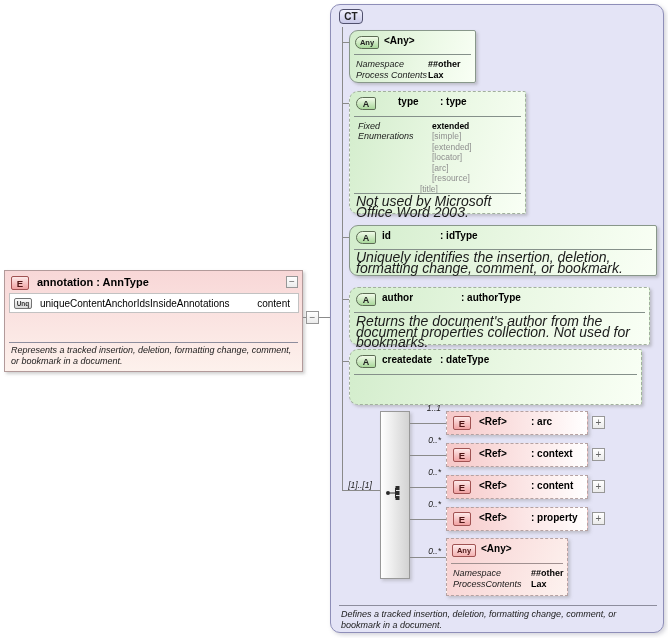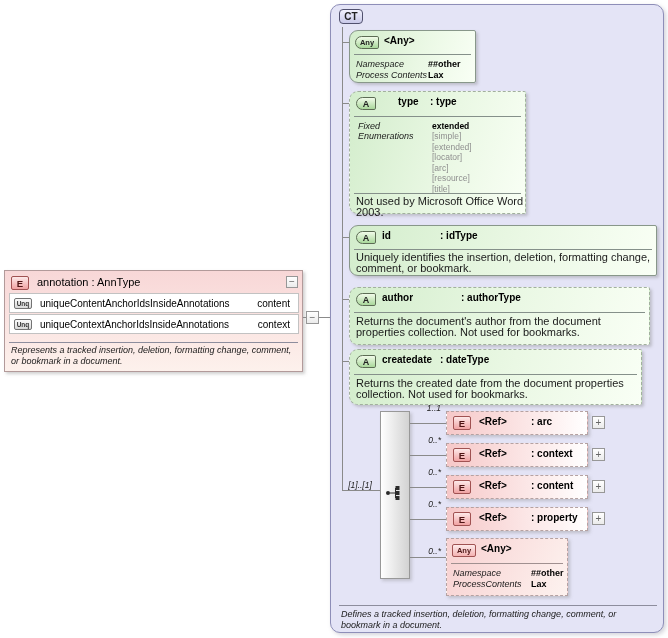--- a/index.html
+++ b/index.html
@@ -48,21 +48,21 @@
   }
   .anybottom {
     background:linear-gradient(115deg,#f8d1d1 0%,#fdf2ef 100%);
     border:1px dashed #b5a2a2;
   }
   .node-title { position:absolute; top:4px; font-weight:bold; font-size:10px; color:#000; white-space:nowrap; }
   .node-sep { position:absolute; left:4px; right:4px; height:1px; background:#85908a; }
   .refbox .node-sep, .anybottom .node-sep { background:#a09090; }
   .prop-name { position:absolute; font-style:italic; font-size:9px; color:#1a1a1a; white-space:nowrap; }
   .prop-val  { position:absolute; font-weight:bold; font-size:9px; color:#000; white-space:nowrap; }
-  .desc { position:absolute; font-size:11px; line-height:10.5px; color:#1a1a1a; }
+  .desc { position:absolute; font-style:italic; font-size:14px; line-height:10.5px; color:#1a1a1a; }
   .enum { position:absolute; font-size:8.5px; color:#8f8f8f; white-space:nowrap; }
 
   .badge-a {
     width:20px; height:13px; font-size:9px;
     background:linear-gradient(#f1fbe9,#a9d89b);
     border:1px solid #5c6c54; border-radius:7px 2px 2px 7px;
   }
   .badge-any-green {
     width:24px; height:13px; font-size:7.5px;
     background:linear-gradient(#f1fbe9,#a9d89b);
@@ -104,21 +104,21 @@
     font-size:10px; line-height:10px; color:#666;
   }
 
   
   .elem-box {
     position:absolute; left:4px; top:270px; width:299px; height:102px;
     background:linear-gradient(#f8d7d7,#fdf1ec);
     border:1px solid #b29a9a;
     box-shadow:2px 2px 3px rgba(120,120,120,.35);
   }
-  .elem-title { position:absolute; left:32px; top:5px; font-weight:normal; font-size:11px; color:#000; white-space:nowrap; }
+  .elem-title { position:absolute; left:32px; top:5px; font-weight:bold; font-size:11px; color:#000; white-space:nowrap; }
   .constraint-row {
     position:absolute; left:4px; width:290px; height:20px;
     background:#ffffff; border:1px solid #c2c2c2;
   }
   .constraint-name { position:absolute; left:30px; top:4px; font-size:10px; color:#000; white-space:nowrap; }
   .constraint-field { position:absolute; right:8px; top:4px; font-size:10px; color:#000; }
 
   .footer-sep { position:absolute; height:1px; background:#8d8d9d; }
   .footer-text { position:absolute; font-style:italic; font-size:9px; line-height:10.5px; color:#1a1a1a; }
 </style>
@@ -127,25 +127,20 @@
 
 <div class="elem-box">
   <span class="badge badge-e" style="left:6px; top:5px;">E</span>
   <span class="elem-title">annotation : AnnType</span>
   <span class="toggle-btn" style="left:281px; top:5px; width:12px; height:12px;">−</span>
 
   <div class="constraint-row" style="top:22px;">
     <span class="badge badge-unq" style="left:4px; top:4px;">Unq</span>
     <span class="constraint-name">uniqueContentAnchorIdsInsideAnnotations</span>
     <span class="constraint-field">content</span>
-  </div>
-  <div class="constraint-row" style="top:43px;">
-    <span class="badge badge-unq" style="left:4px; top:4px;">Unq</span>
-    <span class="constraint-name">uniqueContextAnchorIdsInsideAnnotations</span>
-    <span class="constraint-field">context</span>
   </div>
 
   <div class="footer-sep" style="left:4px; right:4px; top:71px;"></div>
   <div class="footer-text" style="left:6px; top:74px; width:288px;">Represents a tracked insertion, deletion, formatting change, comment, or bookmark in a document.</div>
 </div>
 
 <div class="hline" style="left:303px; top:317px; width:27px;"></div>
 <span class="toggle-btn" style="left:306px; top:311px;">−</span>
 
 <div class="ct-container">
@@ -166,31 +161,31 @@
     <div class="node-sep" style="top:23px;"></div>
     <span class="prop-name" style="left:6px; top:28px;">Namespace</span>
     <span class="prop-val" style="left:78px; top:28px;">##other</span>
     <span class="prop-name" style="left:6px; top:39px;">Process Contents</span>
     <span class="prop-val" style="left:78px; top:39px;">Lax</span>
   </div>
 
   <div class="node green dashed" style="left:18px; top:86px; width:177px; height:123px;">
     <span class="badge badge-a" style="left:6px; top:5px;">A</span>
     <span class="node-title" style="left:32px;padding-left:16px;">type</span>
-    <span class="node-title" style="left:80px;">: type</span>
+    <span class="node-title" style="left:90px;">: type</span>
     <div class="node-sep" style="top:24px;"></div>
     <span class="prop-name" style="left:8px; top:29px;">Fixed</span>
     <span class="prop-val" style="left:82px; top:29px; font-size:8.5px;">extended</span>
     <span class="prop-name" style="left:8px; top:39px;">Enumerations</span>
     <span class="enum" style="left:82px; top:39px;">[simple]</span>
     <span class="enum" style="left:82px; top:49.5px;">[extended]</span>
     <span class="enum" style="left:82px; top:60px;">[locator]</span>
     <span class="enum" style="left:82px; top:70.5px;">[arc]</span>
     <span class="enum" style="left:82px; top:81px;">[resource]</span>
-    <span class="enum" style="left:82px; top:91.5px;">[title]</span>
+    <span class="enum" style="left:70px; top:91.5px;">[title]</span>
     <div class="node-sep" style="top:101px;"></div>
     <div class="desc" style="left:6px; top:104px; width:168px;">Not used by Microsoft Office Word 2003.</div>
   </div>
 
   <div class="node green" style="left:18px; top:220px; width:308px; height:51px;">
     <span class="badge badge-a" style="left:6px; top:5px;">A</span>
     <span class="node-title" style="left:32px;">id</span>
     <span class="node-title" style="left:90px;">: idType</span>
     <div class="node-sep" style="top:23px;"></div>
     <div class="desc" style="left:6px; top:26px; width:296px;">Uniquely identifies the insertion, deletion, formatting change, comment, or bookmark.</div>
@@ -202,21 +197,20 @@
     <span class="node-title" style="left:90px;margin-left:21px;">: authorType</span>
     <div class="node-sep" style="top:24px;"></div>
     <div class="desc" style="left:6px; top:28px; width:288px;">Returns the document's author from the document properties collection. Not used for bookmarks.</div>
   </div>
 
   <div class="node green dashed" style="left:18px; top:344px; width:293px; height:56px;">
     <span class="badge badge-a" style="left:6px; top:5px;">A</span>
     <span class="node-title" style="left:32px;">createdate</span>
     <span class="node-title" style="left:90px;">: dateType</span>
     <div class="node-sep" style="top:24px;"></div>
-    <div class="desc" style="left:6px; top:28px; width:280px;">Returns the created date from the document properties collection. Not used for bookmarks.</div>
   </div>
 
   <span class="cardinality" style="left:12px; top:475px; width:34px; text-align:center;">[1]..[1]</span>
   <div class="model-bar">
     <svg style="position:absolute; left:4px; top:73px;" width="20" height="16" viewBox="0 0 20 16">
       <circle cx="3" cy="8" r="2" fill="#2a2a2a"></circle>
       <line x1="5" y1="8" x2="10.5" y2="8" stroke="#2a2a2a" stroke-width="1"></line>
       <line x1="10.5" y1="3" x2="10.5" y2="13" stroke="#2a2a2a" stroke-width="1"></line>
       <rect x="10.5" y="1" width="4" height="4" fill="#2a2a2a"></rect>
       <rect x="10.5" y="6" width="4" height="4" fill="#2a2a2a"></rect>

